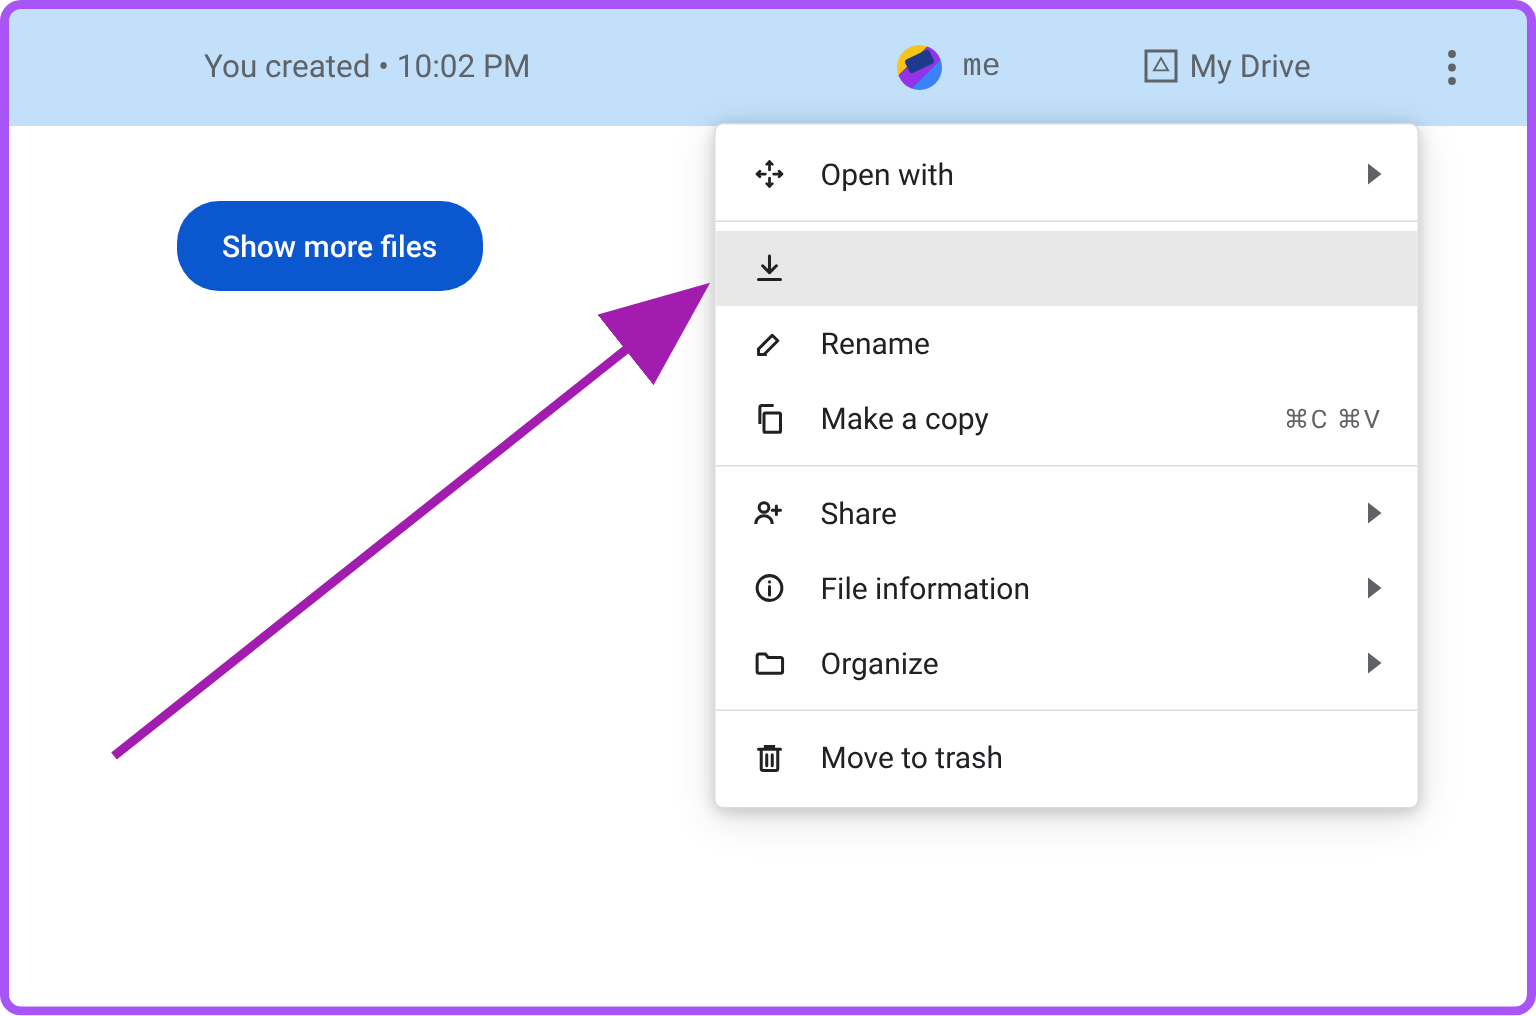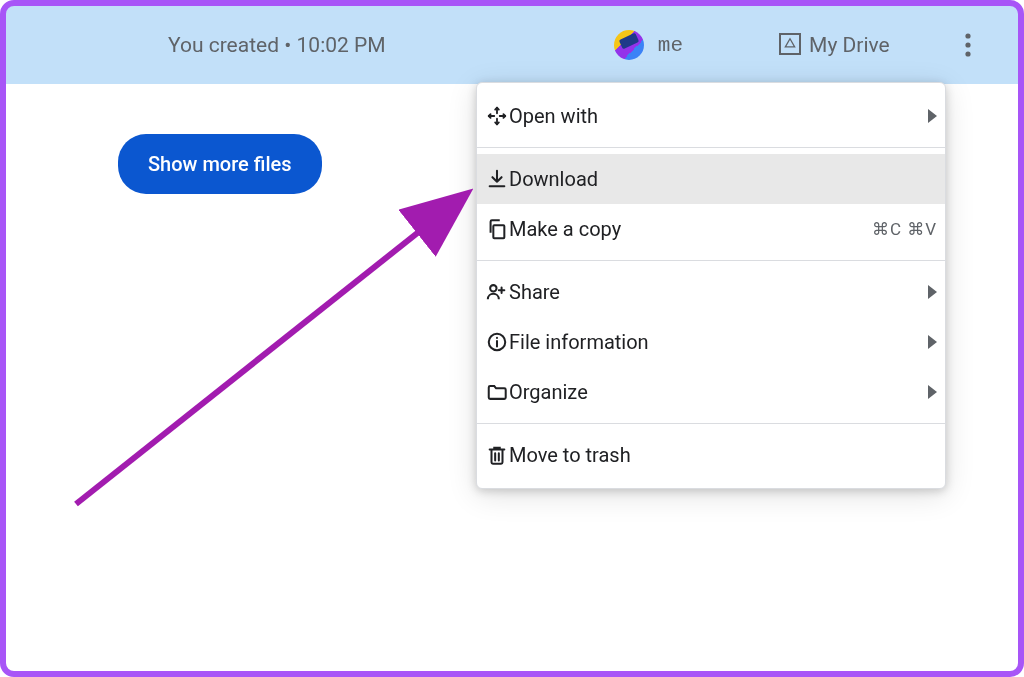--- a/index.html
+++ b/index.html
@@ -25,21 +25,20 @@
       display: flex;
       align-items: center;
       padding: 0 30px 0 130px;
       margin: 6px 6px 0 6px;
       font-size: 21px;
       color: #5f6368;
     }
     .header-info {
       flex: 0 0 auto;
       margin-right: auto;
-      margin-left: 32px;
     }
     .header-owner {
       display: flex;
       align-items: center;
       gap: 14px;
       margin-left: 170px;
       font-family: Liberation Mono, monospace;
     }
     .avatar {
       width: 30px;
@@ -110,24 +109,25 @@
       background: #fff;
       border: 1px solid #dadce0;
       border-radius: 6px;
       box-shadow: 0 2px 10px rgba(0,0,0,0.18), 0 6px 30px rgba(0,0,0,0.12);
       padding: 8px 0;
       z-index: 50;
     }
     .menu-item {
       display: flex;
       align-items: center;
-      padding: 13px 8px;
+      padding: 13px 24px;
       font-size: 20px;
       color: #202124;
       cursor: pointer;
+      gap: 22px;
     }
     .menu-item.highlighted { background: #e8e8e8; }
     .menu-icon {
       width: 24px; height: 24px;
       flex-shrink: 0;
       display:flex;
       align-items:center;
       justify-content:center;
     }
     .menu-icon svg { width: 22px; height: 22px; }
@@ -210,23 +210,30 @@
     </div>
 
     <div class="divider"></div>
 
     <div class="menu-item highlighted">
       <span class="menu-icon">
         <svg viewBox="0 0 24 24" fill="none" stroke="#202124" stroke-width="2.2">
             <path d="M12 3 L12 15 M7 10 L12 15 L17 10 M4 20 L20 20" stroke-linecap="round" stroke-linejoin="round"></path>
           </svg>
       </span>
-      <span class="menu-label">Download</span>
-    </div>
-
+    </div>
+
+    <div class="menu-item">
+      <span class="menu-icon">
+        <svg viewBox="0 0 24 24" fill="none" stroke="#202124" stroke-width="2.2">
+            <path d="M4 20 L10 20 M14 6 L18 10 L8 20 L4 20 L4 16 Z" stroke-linejoin="round"></path>
+          </svg>
+      </span>
+      <span class="menu-label">Rename</span>
+    </div>
 
     <div class="menu-item">
       <span class="menu-icon">
         <svg viewBox="0 0 24 24" fill="none" stroke="#202124" stroke-width="2.2">
             <rect x="8" y="8" width="12" height="14" rx="1"></rect>
             <path d="M5 16 L5 4 C5 3 5.5 2.5 6.5 2.5 L15 2.5"></path>
           </svg>
       </span>
       <span class="menu-label">Make a copy</span>
       <span class="menu-shortcut">⌘C ⌘V</span>

